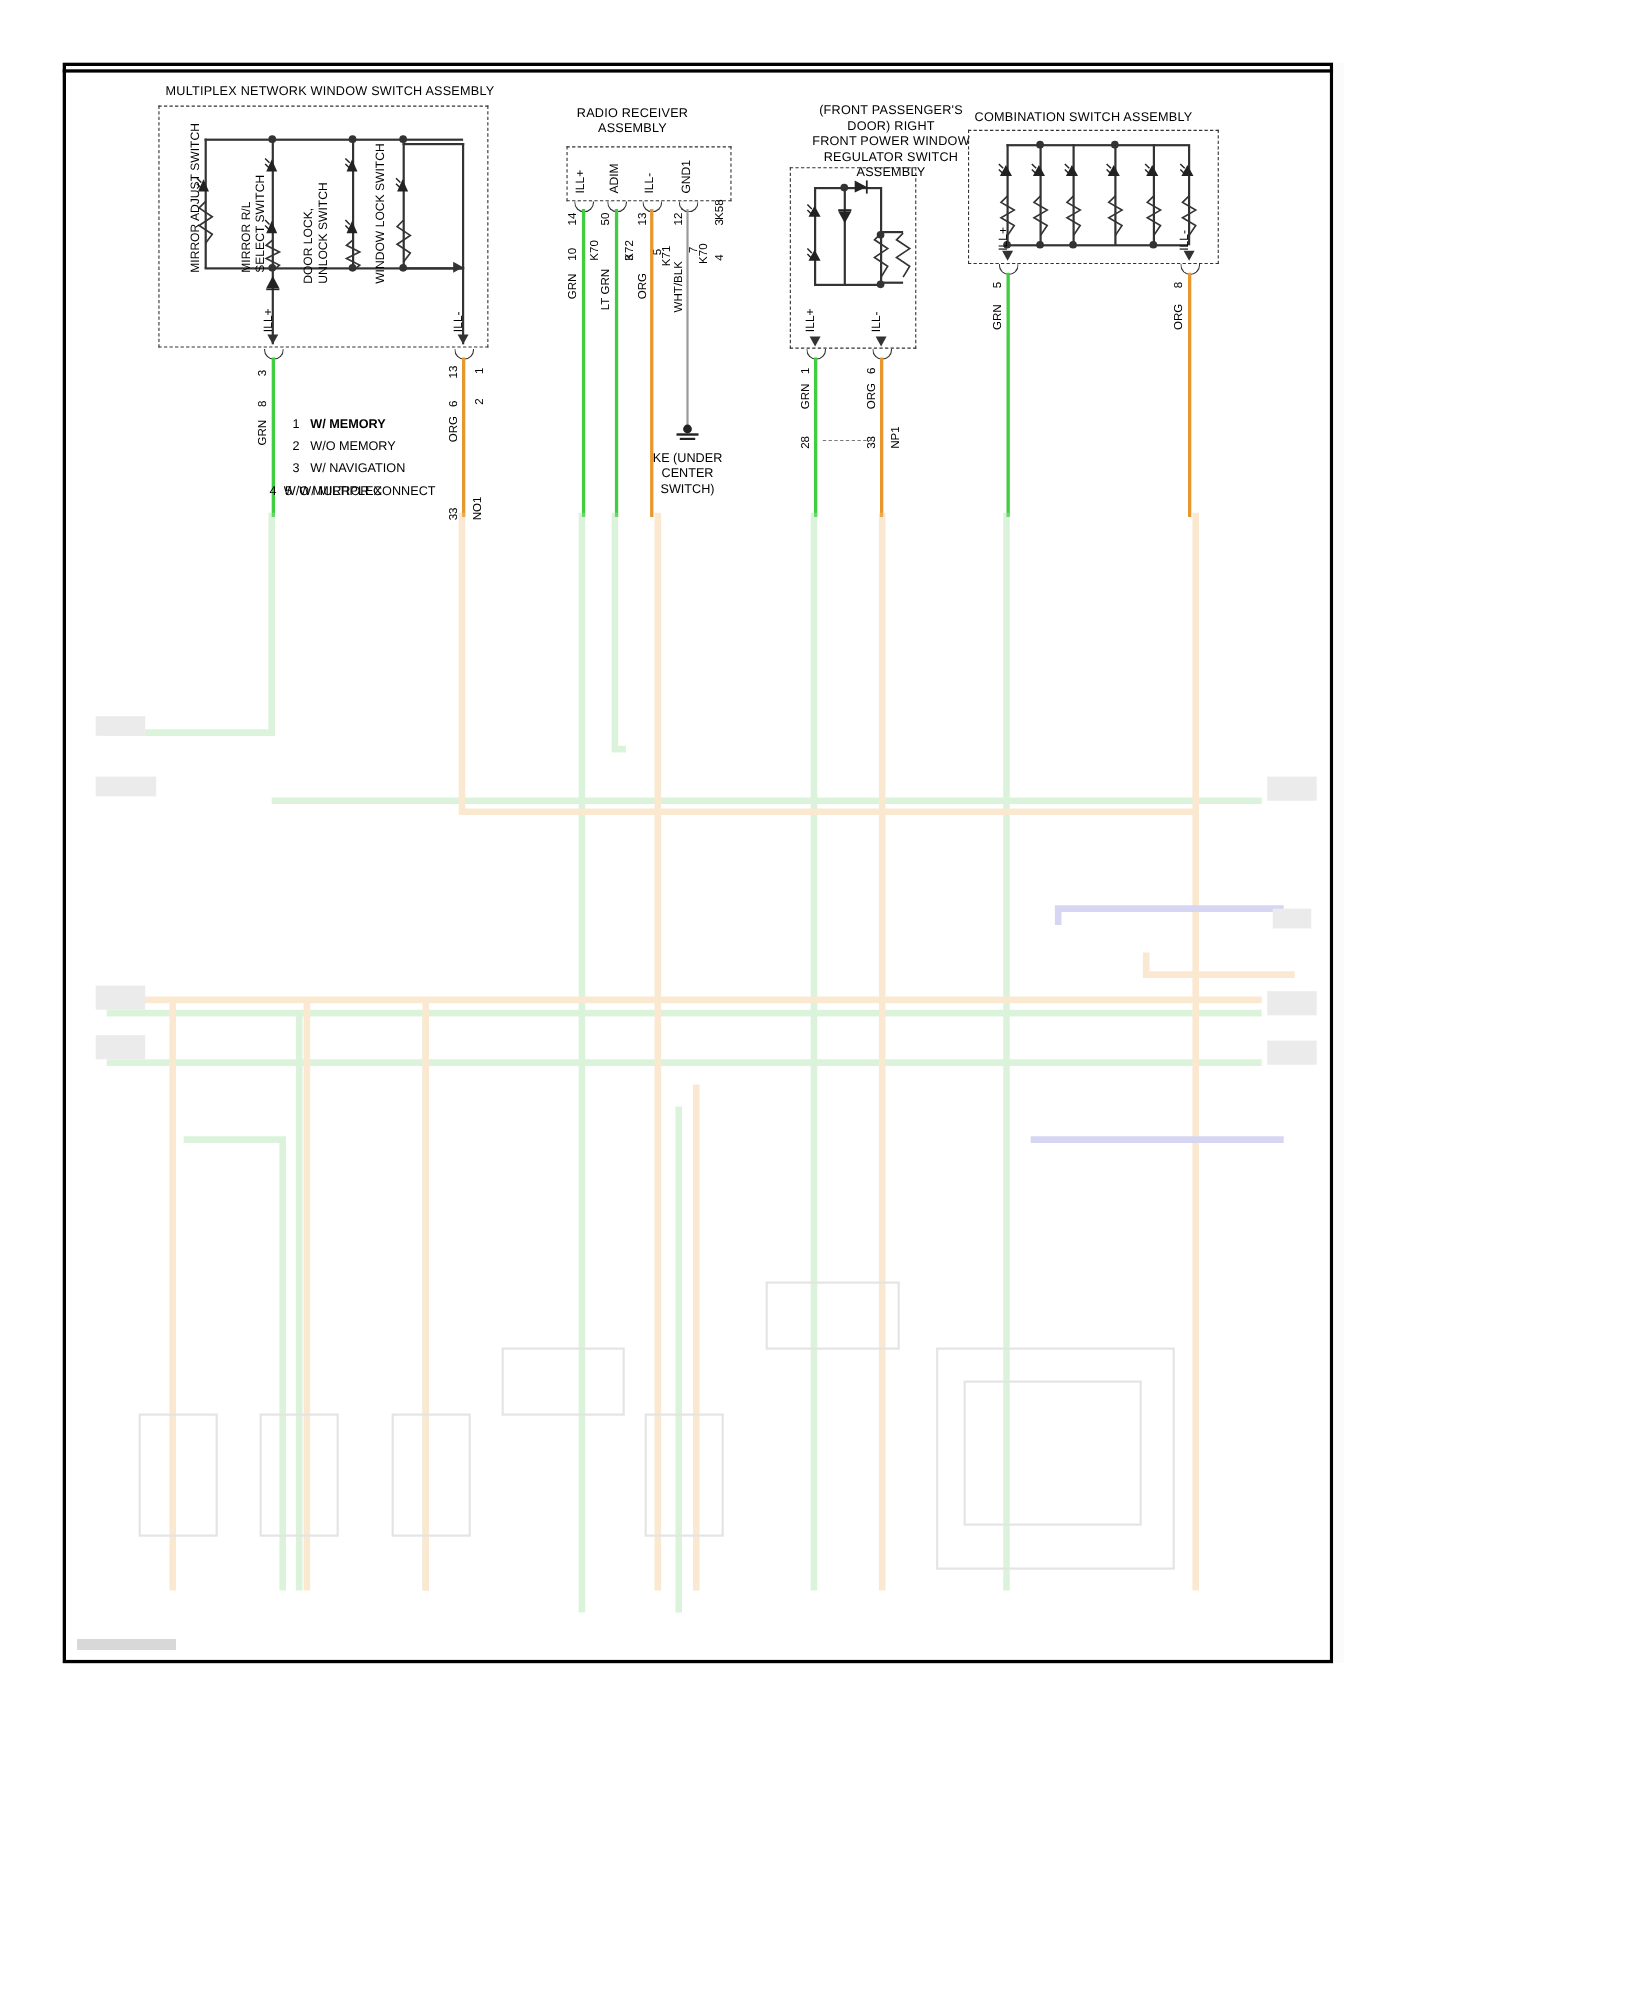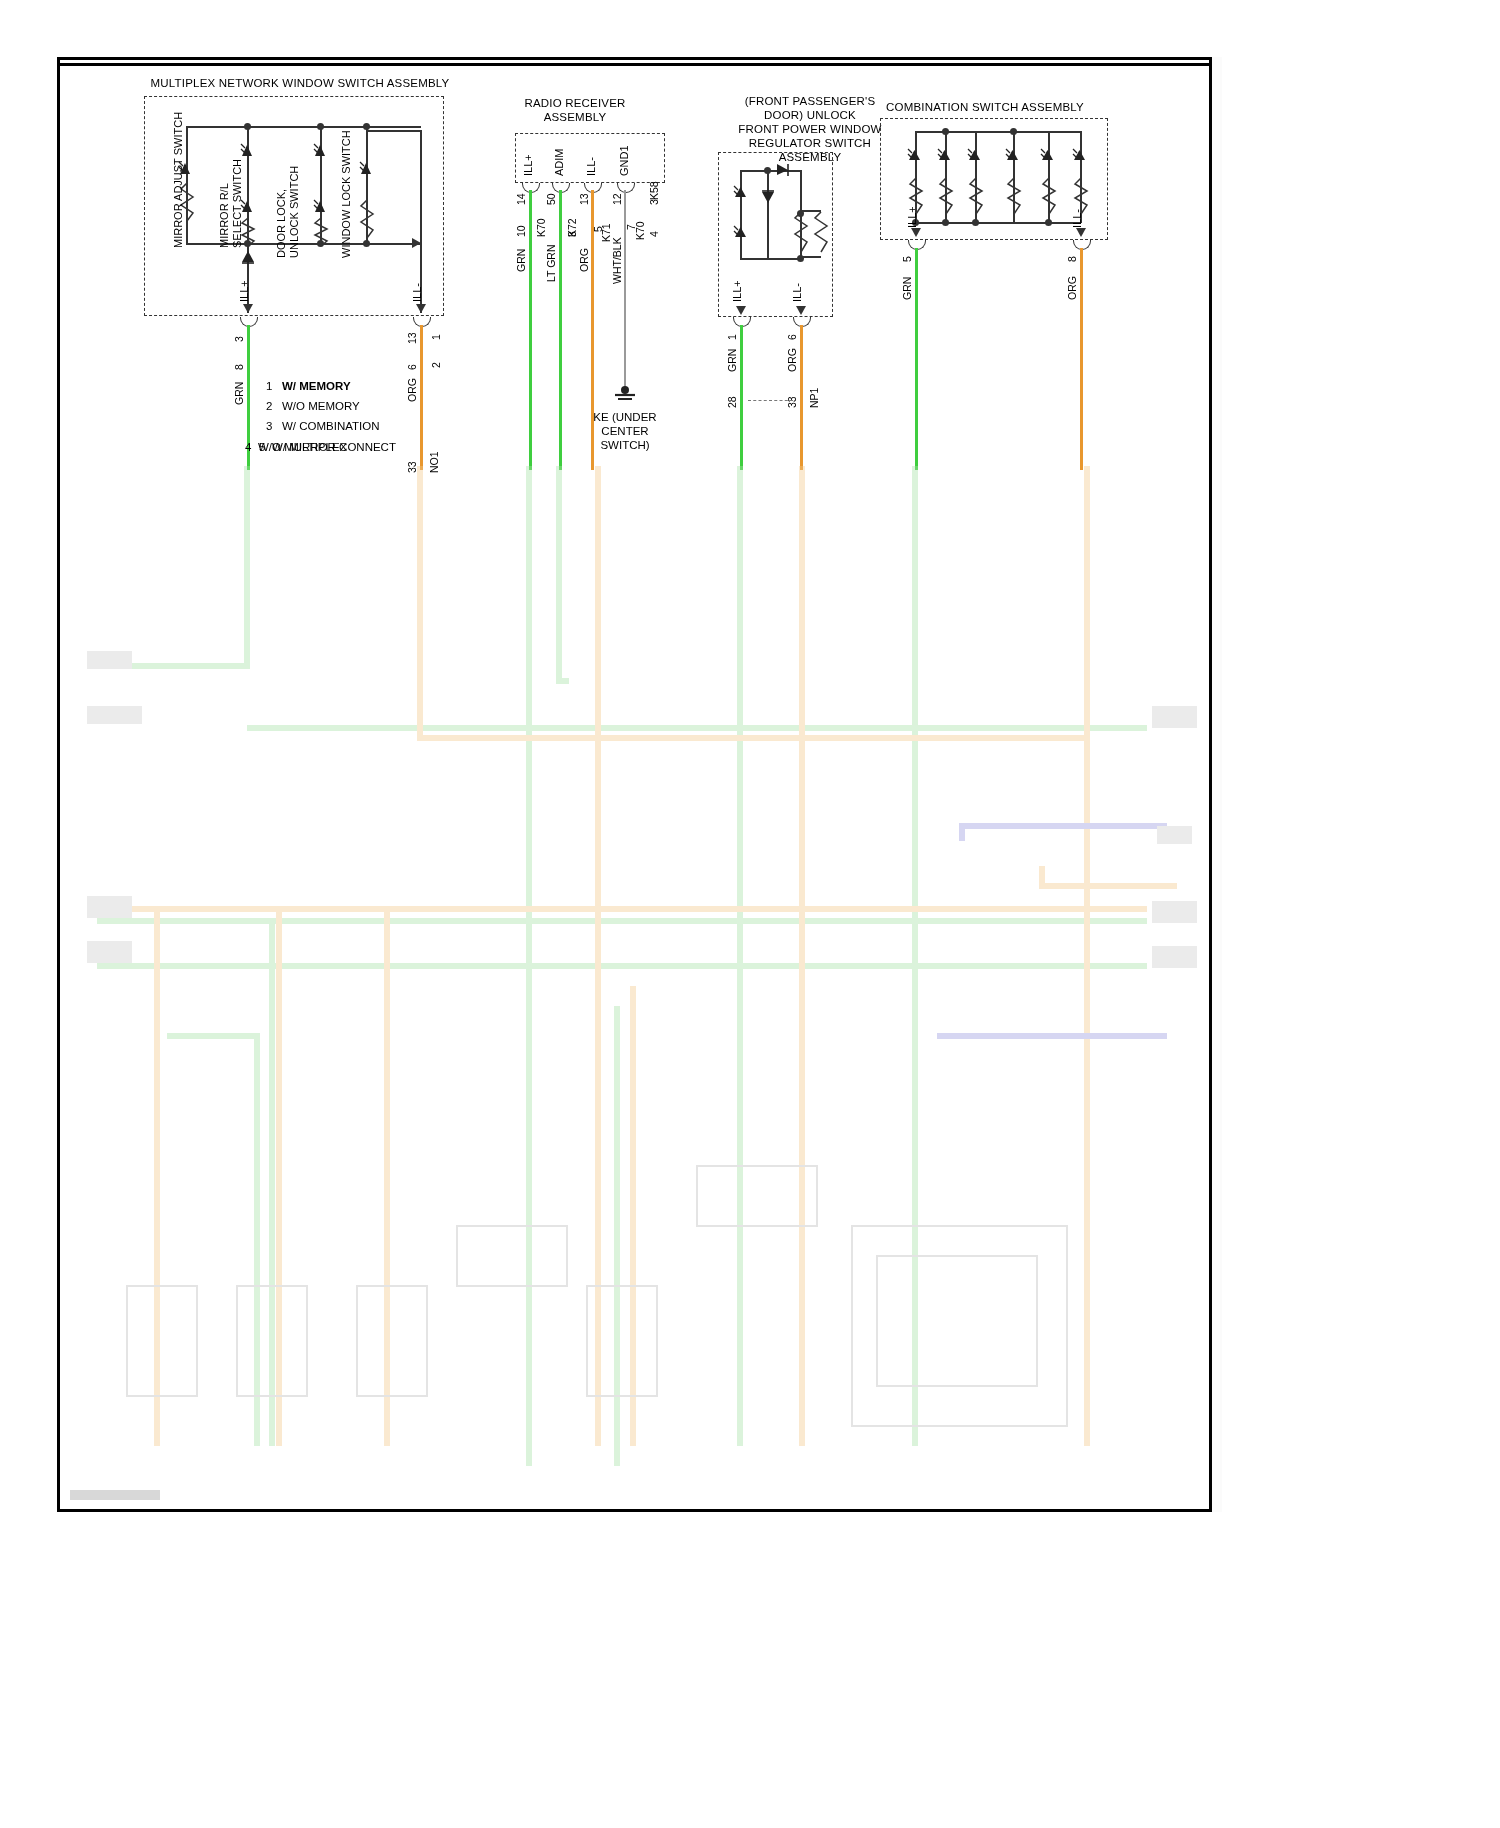--- a/index.html
+++ b/index.html
@@ -146,21 +146,21 @@
   <div class="pin" style="left:406px;top:402px;">ORG</div>
   <div class="pin" style="left:406px;top:473px;">33</div>
   <div class="pin" style="left:428px;top:473px;">NO1</div>
   <div class="wire" style="left:420px;top:325px;height:145px;background:#e8972e;"></div>
 
   <div class="legend-row" style="left:266px;top:380px;">1</div>
   <div class="legend-row" style="left:282px;top:380px;font-weight:bold;">W/ MEMORY</div>
   <div class="legend-row" style="left:266px;top:400px;">2</div>
   <div class="legend-row" style="left:282px;top:400px;">W/O MEMORY</div>
   <div class="legend-row" style="left:266px;top:420px;">3</div>
-  <div class="legend-row" style="left:282px;top:420px;">W/ COMBINATION</div>
+  <div class="legend-row" style="left:282px;top:420px;">W/ NAVIGATION</div>
   <div class="legend-row" style="left:245px;top:441px;">4</div>
   <div class="legend-row" style="left:258px;top:441px;">W/O MULTIPLEX</div>
   <div class="legend-row" style="left:259px;top:441px;">5</div>
   <div class="legend-row" style="left:272px;top:441px;">W/ MIRROR CONNECT</div>
 
   <div class="ttl" style="left:490px;top:96px;width:170px;">RADIO RECEIVER
 ASSEMBLY</div>
   <div class="dashbox" style="left:515px;top:133px;width:150px;height:50px;"></div>
 
   <div class="vtxt" style="left:522px;top:176px;">ILL+</div>
@@ -201,21 +201,21 @@
   <svg class="sym" style="left:613px;top:385px;width:24px;height:18px;">
     <circle cx="12" cy="5" r="4" fill="#222"></circle>
     <line x1="2" y1="10" x2="22" y2="10" stroke="#222" stroke-width="2.2"></line>
     <line x1="5" y1="14" x2="19" y2="14" stroke="#222" stroke-width="2"></line>
   </svg>
   <div class="gnd-label" style="left:565px;top:410px;white-space:pre-line;">KE (UNDER
 CENTER
 SWITCH)</div>
 
   <div class="ttl" style="left:700px;top:94px;width:220px;">(FRONT PASSENGER'S
-DOOR) UNLOCK
+DOOR) RIGHT
 FRONT POWER WINDOW
 REGULATOR SWITCH
 ASSEMBLY</div>
   <div class="dashbox" style="left:718px;top:152px;width:115px;height:165px;"></div>
 
   <div class="hline" style="left:740px;top:170px;width:60px;"></div>
   <div class="vline" style="left:740px;top:170px;height:90px;"></div>
   <div class="vline" style="left:767px;top:170px;height:90px;"></div>
   <div class="vline" style="left:800px;top:170px;height:90px;"></div>
   <div class="hline" style="left:740px;top:258px;width:60px;"></div>

